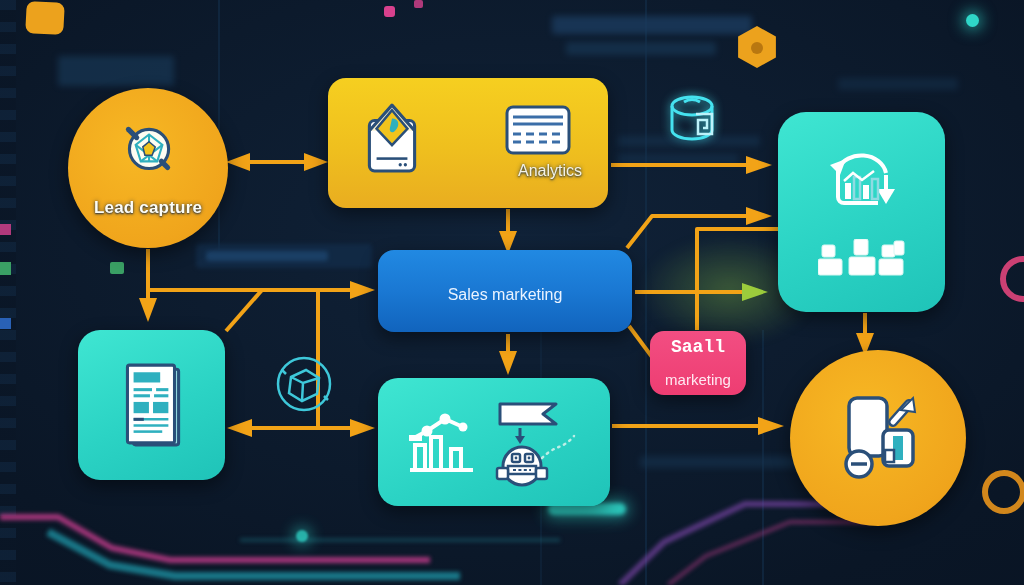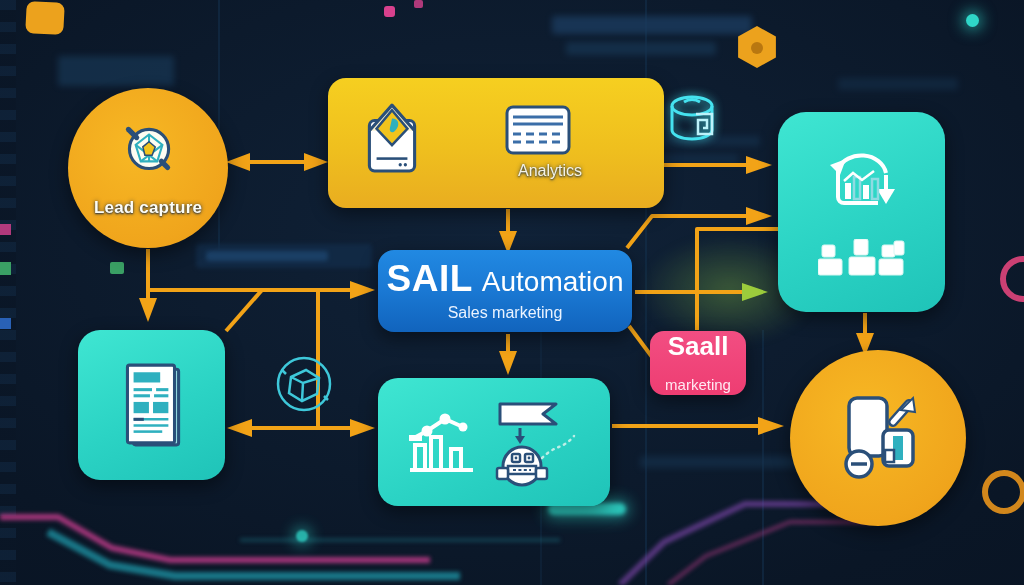--- a/index.html
+++ b/index.html
@@ -27,21 +27,21 @@
   .blue-fill{background:linear-gradient(180deg,#2189e2 0%,#1a78d3 50%,#1164bd 100%);}
   .pink-fill{background:linear-gradient(180deg,#f24e82 0%,#ee3d72 100%);}
   .node-label{color:#fdfdf6;text-align:center;
     text-shadow:0 1px 2px rgba(20,40,70,.9),0 0 4px rgba(20,40,70,.7);}
   #lead-capture-label{font-size:17px;font-weight:700;letter-spacing:.2px;margin-top:2px;}
   #analytics-label{position:absolute;left:162px;top:84px;width:120px;font-size:16px;color:#f4f3e6;}
   .sail-title{color:#fff;line-height:1;white-space:nowrap;}
   .sail-title .bold{font-size:37px;font-weight:700;letter-spacing:.5px;}
   .sail-title .light{font-size:28px;font-weight:400;margin-left:9px;}
   .sail-sub{color:#eaf3ff;font-size:16px;margin-top:7px;}
-  .pink-line1{color:#fff;font-size:26px;font-weight:600;line-height:1.05;}
+  .pink-line1{color:#fff;font-size:18px;font-weight:600;line-height:1.05;font-family:Liberation Mono, monospace;}
   .pink-line2{color:#ffe9f2;font-size:15px;margin-top:15px;}
   .icon{display:block;}
   .neon{filter:drop-shadow(0 0 5px rgba(69,226,239,.8));}
   .float-icon{position:absolute;z-index:3;}
 </style>
 </head>
 <body>
 
 <div id="canvas">
 
@@ -141,21 +141,21 @@
       <circle cx="33" cy="30" r="19" fill="#fdfdf2" stroke="#2a4f79" stroke-width="3"></circle>
       <polygon points="33,16 46,26 41,42 25,42 20,26" fill="none" stroke="#2fb0bf" stroke-width="2"></polygon>
       <path d="M33,16 L33,42 M20,26 L41,42 M46,26 L25,42" fill="none" stroke="#2fb0bf" stroke-width="2"></path>
       <polygon points="33,23 39,28 36,36 29,36 27,28" fill="#f2c41d" stroke="#2a4f79" stroke-width="1.5"></polygon>
       <line x1="13" y1="11" x2="21" y2="19" stroke="#2a4f79" stroke-width="5" stroke-linecap="round"></line>
       <line x1="45" y1="42" x2="51" y2="48" stroke="#2a4f79" stroke-width="5" stroke-linecap="round"></line>
     </svg>
     <div class="node-label" id="lead-capture-label">Lead capture</div>
   </div>
 
-  <div class="node rect-node yellow-fill" style="left:328px;top:78px;width:336px;height:130px;border-radius:18px">
+  <div class="node rect-node yellow-fill" style="left:328px;top:78px;width:280px;height:130px;border-radius:18px">
     <svg class="icon" style="position:absolute;left:38px;top:22px" width="52" height="74" viewBox="0 0 50 72">
       <rect x="3" y="20" width="44" height="49" rx="5" fill="#fff" stroke="#2a4f79" stroke-width="3"></rect>
       <path d="M3,30 L25,5 L47,30" fill="#fdf4d4" stroke="#2a4f79" stroke-width="3" stroke-linejoin="round"></path>
       <polygon points="25,10 40,28 25,44 10,28" fill="#f2c41d" stroke="#2a4f79" stroke-width="2.5"></polygon>
       <path d="M25,18 c7,0 8,7 3,12 c-3,3 -6,1 -5,-3 c1,-4 2,-9 2,-9 z" fill="#2fb0bf"></path>
       <line x1="10" y1="57" x2="40" y2="57" stroke="#2a4f79" stroke-width="2.5"></line>
       <circle cx="33" cy="63" r="1.6" fill="#2a4f79"></circle>
         <circle cx="38" cy="63" r="1.6" fill="#2a4f79"></circle>
     </svg>
     <svg class="icon" style="position:absolute;left:176px;top:26px" width="68" height="52" viewBox="0 0 66 52">
@@ -164,23 +164,20 @@
       <line x1="8" y1="20" x2="58" y2="20" stroke="#3b6ea8" stroke-width="3"></line>
       <g stroke="#3b6ea8" stroke-width="3" stroke-dasharray="8 5">
         <line x1="8" y1="30" x2="58" y2="30"></line>
         <line x1="8" y1="38" x2="58" y2="38"></line>
       </g>
     </svg>
     <div class="node-label" id="analytics-label">Analytics</div>
   </div>
 
   <div class="node rect-node blue-fill" style="left:378px;top:250px;width:254px;height:82px;border-radius:16px">
-    <div class="sail-title">
-      <span class="bold">SAIL</span><span class="light">Automation</span>
-    </div>
     <div class="sail-sub">Sales marketing</div>
   </div>
 
   <div class="node rect-node pink-fill" style="left:650px;top:331px;width:96px;height:64px;border-radius:14px">
     <div class="pink-line1">Saall</div>
     <div class="pink-line2">marketing</div>
   </div>
 
   <div class="node rect-node teal-fill" style="left:78px;top:330px;width:147px;height:150px;border-radius:22px">
     <svg class="icon" width="62" height="88" viewBox="0 0 60 86">

